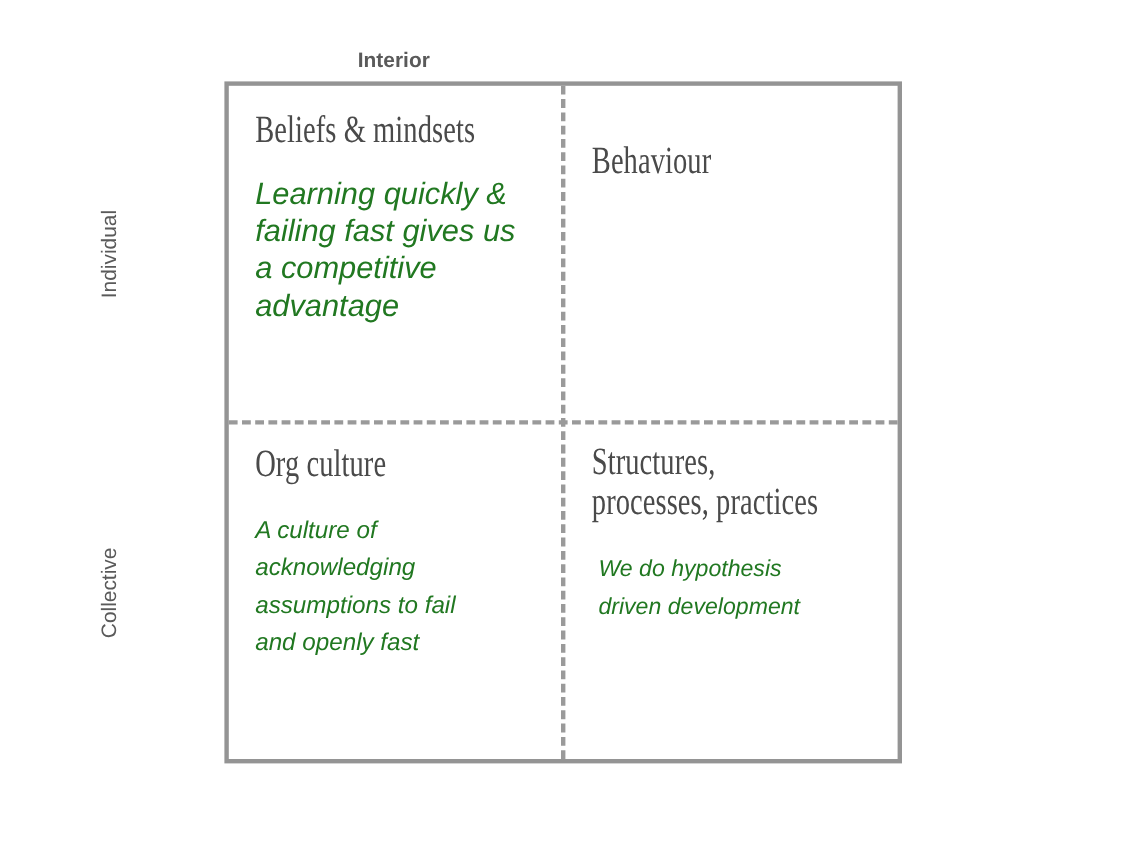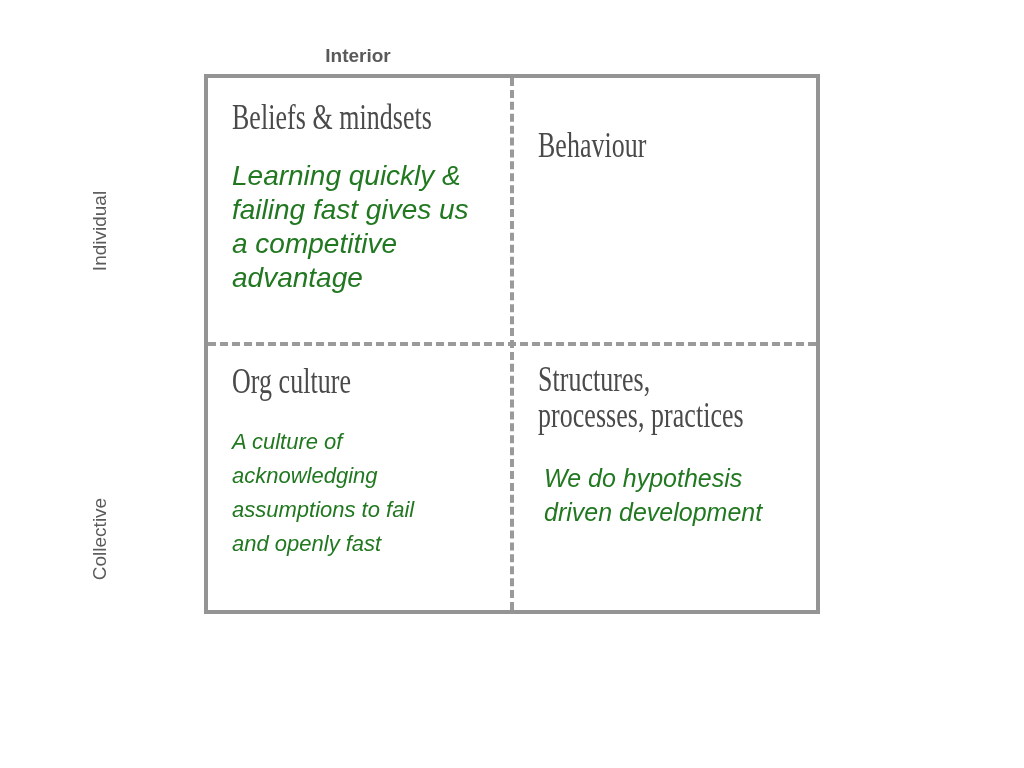--- a/index.html
+++ b/index.html
@@ -53,21 +53,21 @@
     top: 528px;
     transform: rotate(-90deg);
   }
 
   
   .matrix {
     position: absolute;
     left: 204px;
     top: 74px;
     width: 616px;
-    height: 540px;
+    height: 620px;
     box-sizing: border-box;
     border: 4px solid #949494;
     background: #ffffff;
     padding-left: 36px;
   }
 
   
   .divider-v {
     position: absolute;
     left: 50%;
@@ -133,21 +133,21 @@
   #quad-behaviour  { padding-left: 26px; padding-top: 22px; }
   #quad-behaviour  .quad-heading { font-size: 35px; margin-bottom: 23px; }
   #quad-behaviour  .quad-body    { font-size: 19px; line-height: 29px; }
 
   #quad-orgculture { padding-top: 20px; }
   #quad-orgculture .quad-heading { font-size: 35px; margin-bottom: 26px; }
   #quad-orgculture .quad-body    { font-size: 22px; line-height: 34px; }
 
   #quad-structures { padding-left: 26px; padding-top: 18px; }
   #quad-structures .quad-heading { font-size: 35px; line-height: 1.02; margin-bottom: 28px; }
-  #quad-structures .quad-body    { font-size: 25px; line-height: 34px; margin-left: 6px; font-style: italic; }
+  #quad-structures .quad-body    { font-size: 21px; line-height: 34px; margin-left: 6px; font-style: italic; }
 </style>
 </head>
 <body>
 
 <div class="col-label" id="col-label-interior">Interior</div>
 
 <div class="col-label" id="col-label-exterior">Exterior</div>
 
 <div class="row-label" id="row-label-individual">Individual</div>
 

